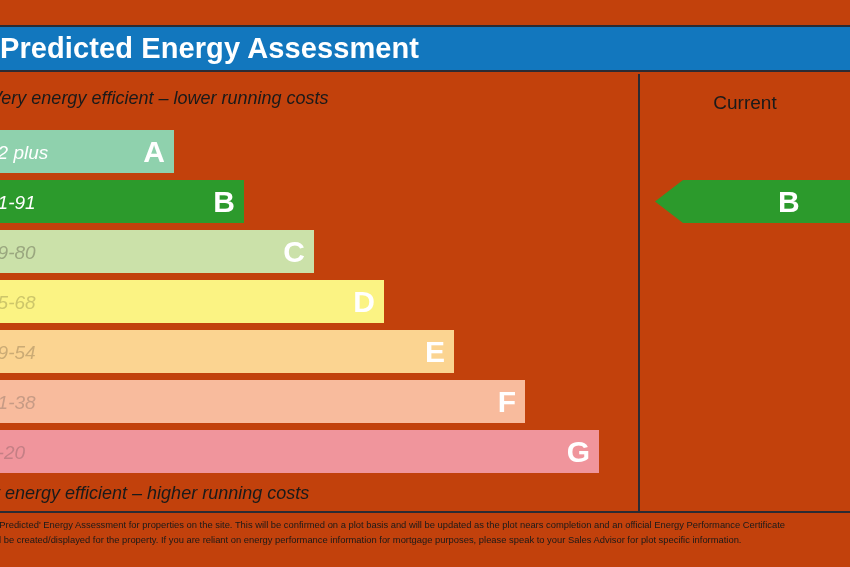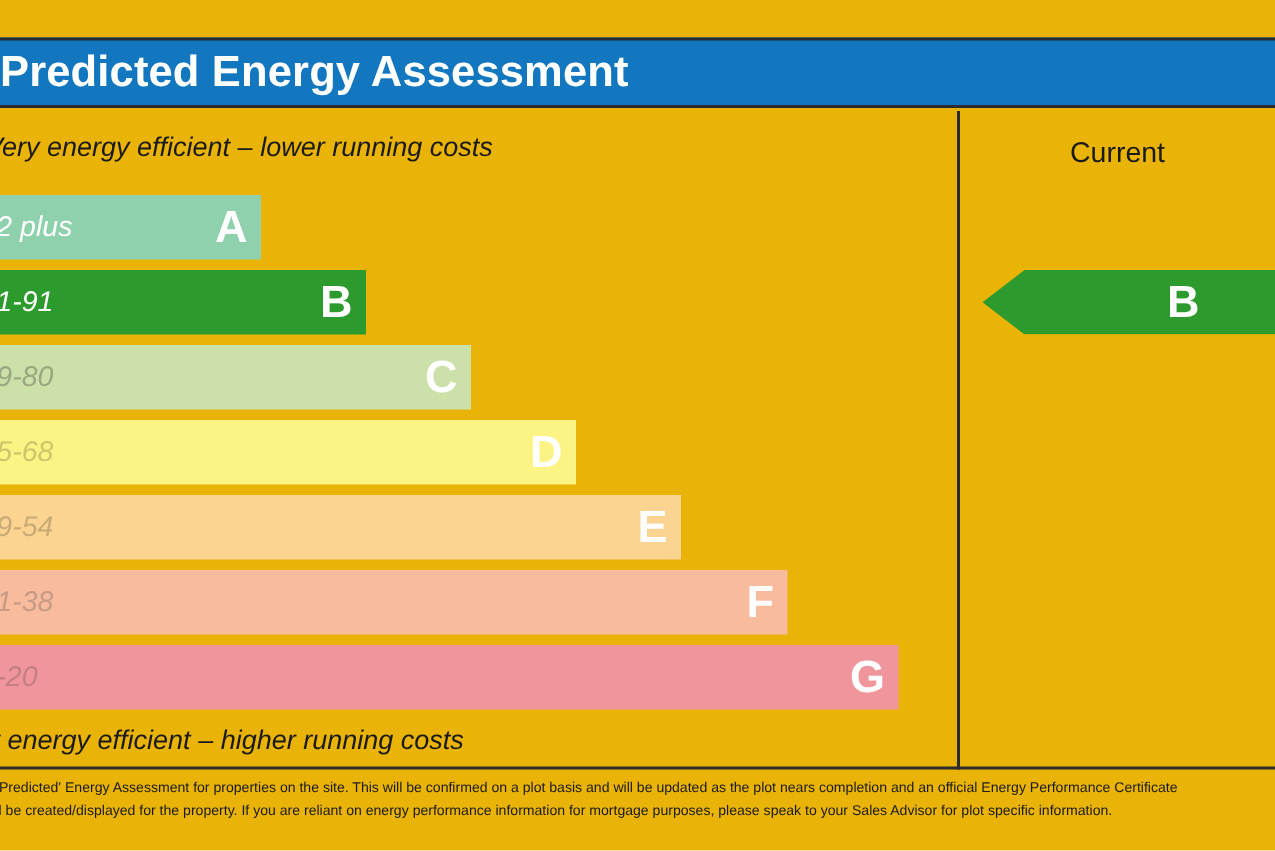--- a/index.html
+++ b/index.html
@@ -12,21 +12,21 @@
     height: 567px;
     overflow: hidden;
     font-family: "Liberation Sans", sans-serif;
     -webkit-font-smoothing: antialiased;
   }
 
   #epc-root {
     position: relative;
     width: 850px;
     height: 567px;
-    background: #eab308;
+    background: #c2410c;
   }
 
   
   .header-bar {
     position: absolute;
     left: -16px;
     top: 25px;
     width: 866px;
     height: 47px;
     background: #1277be;

